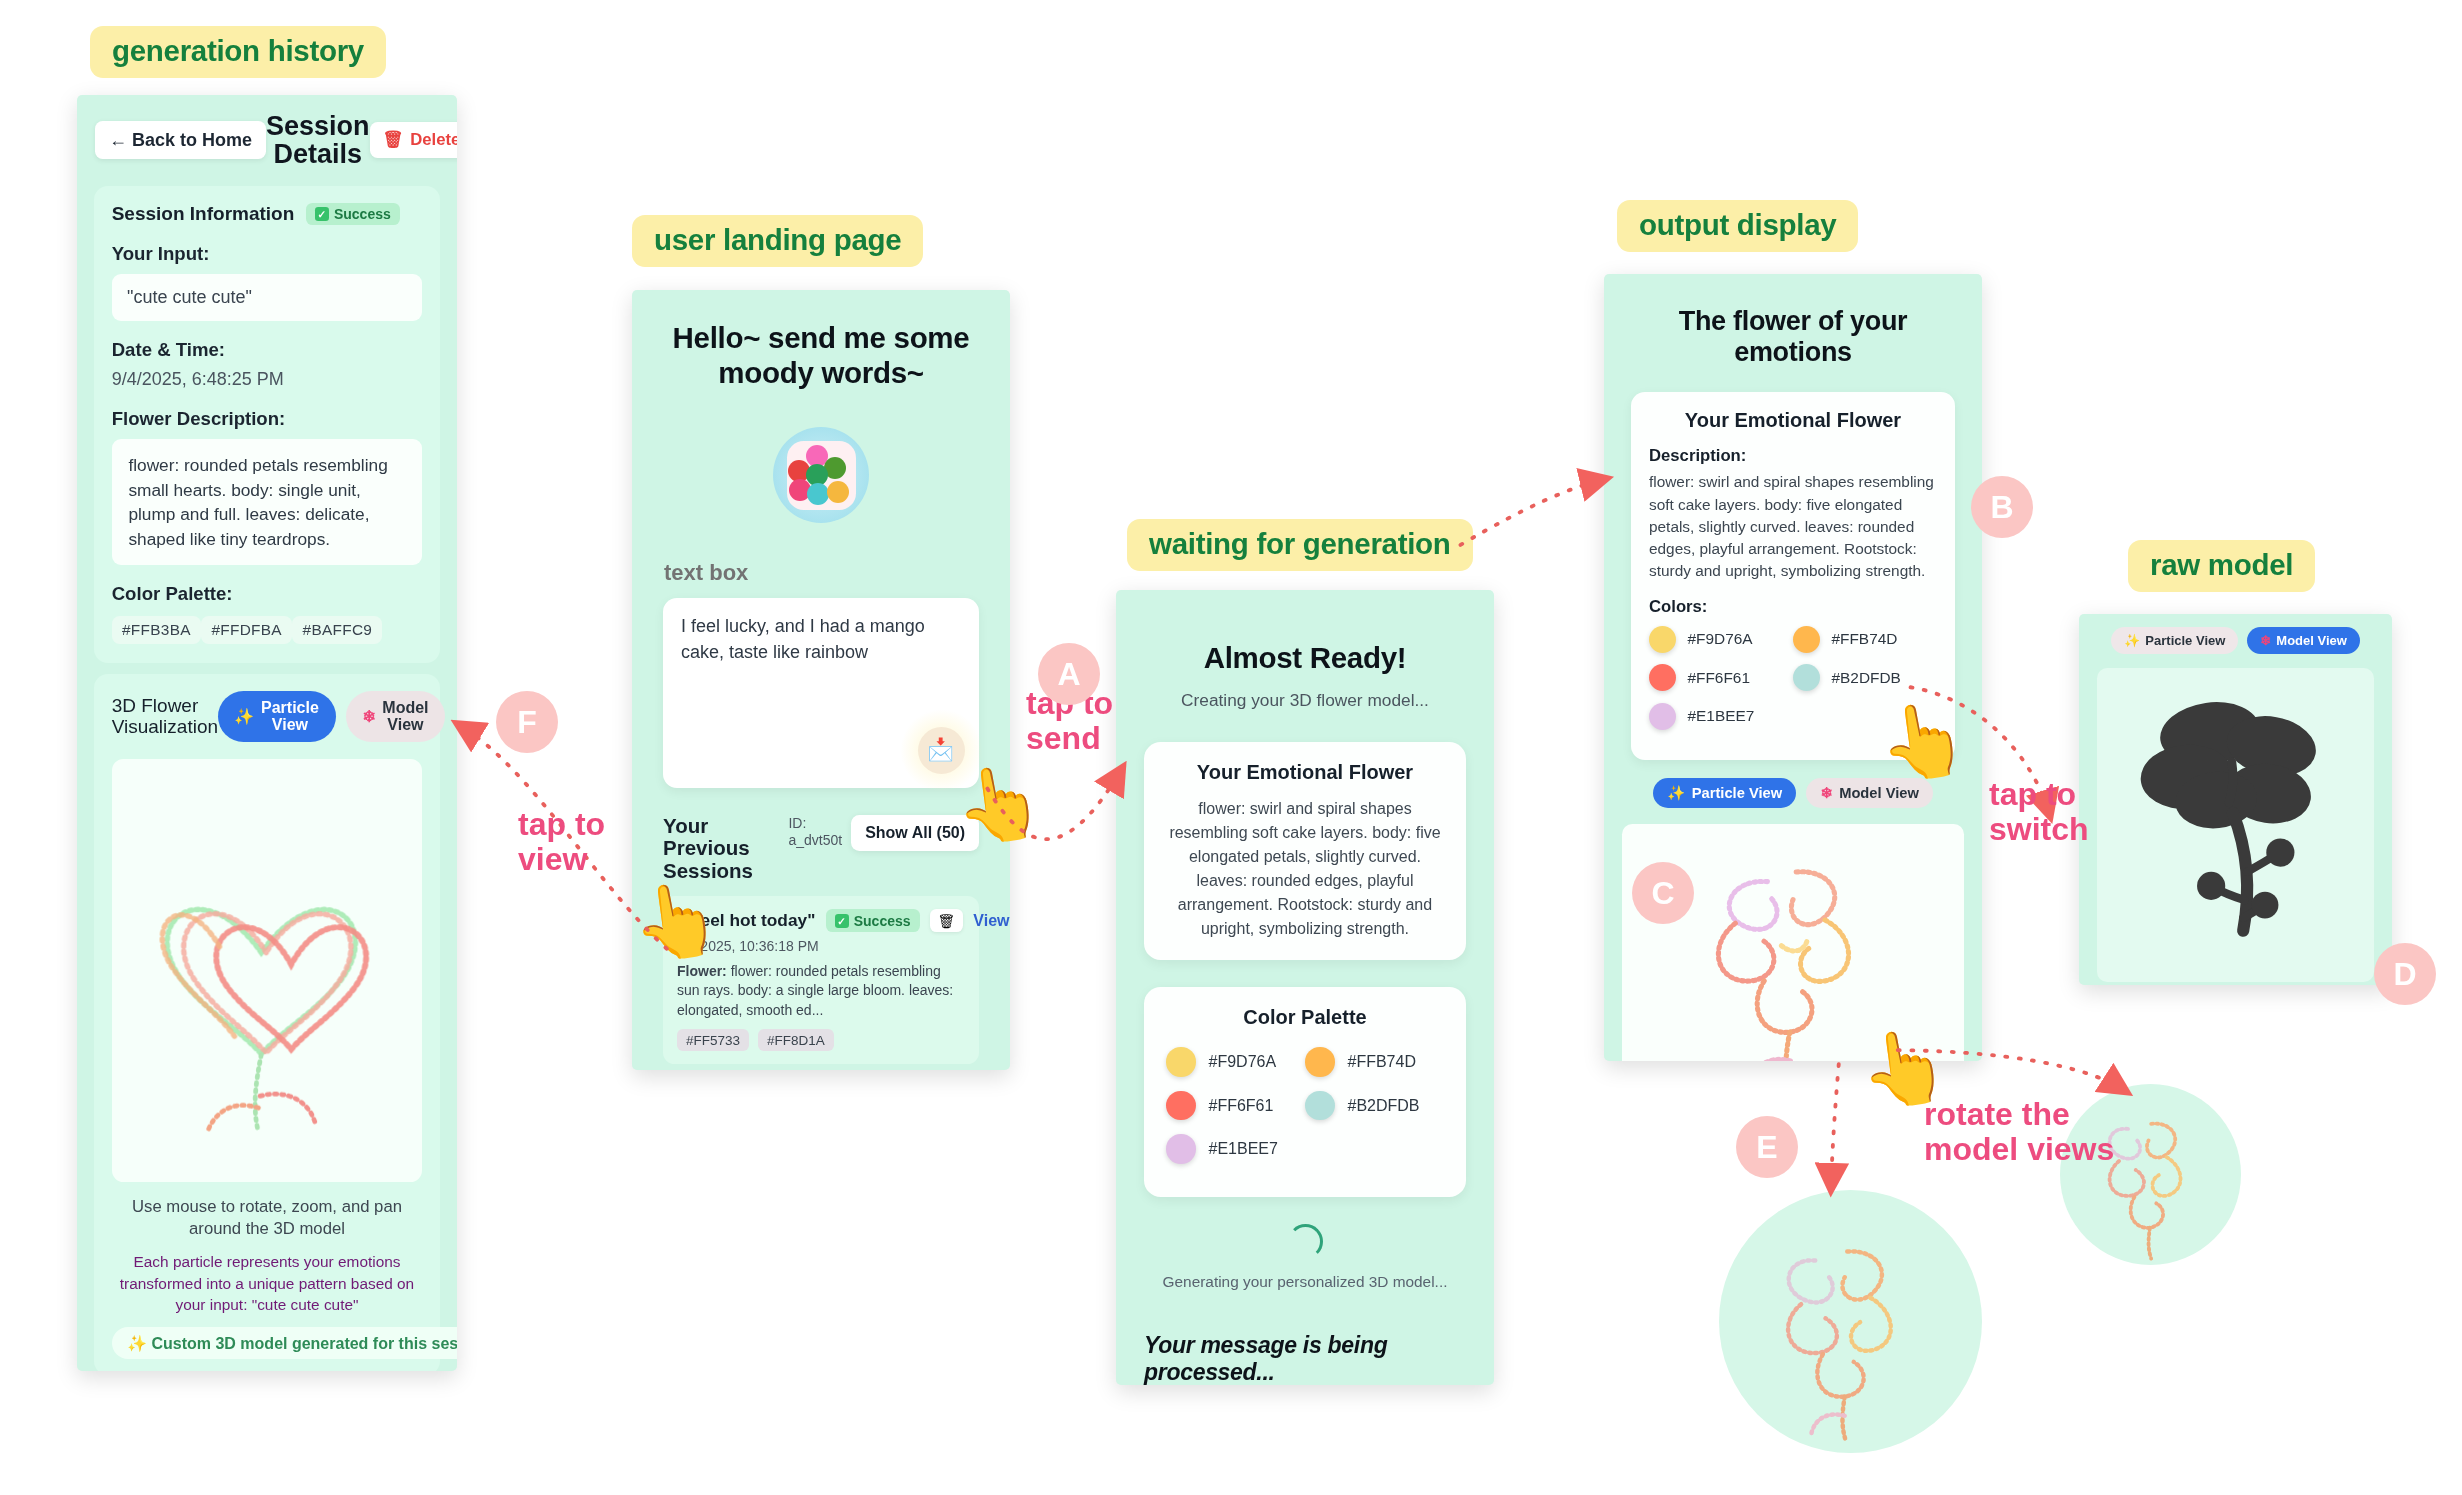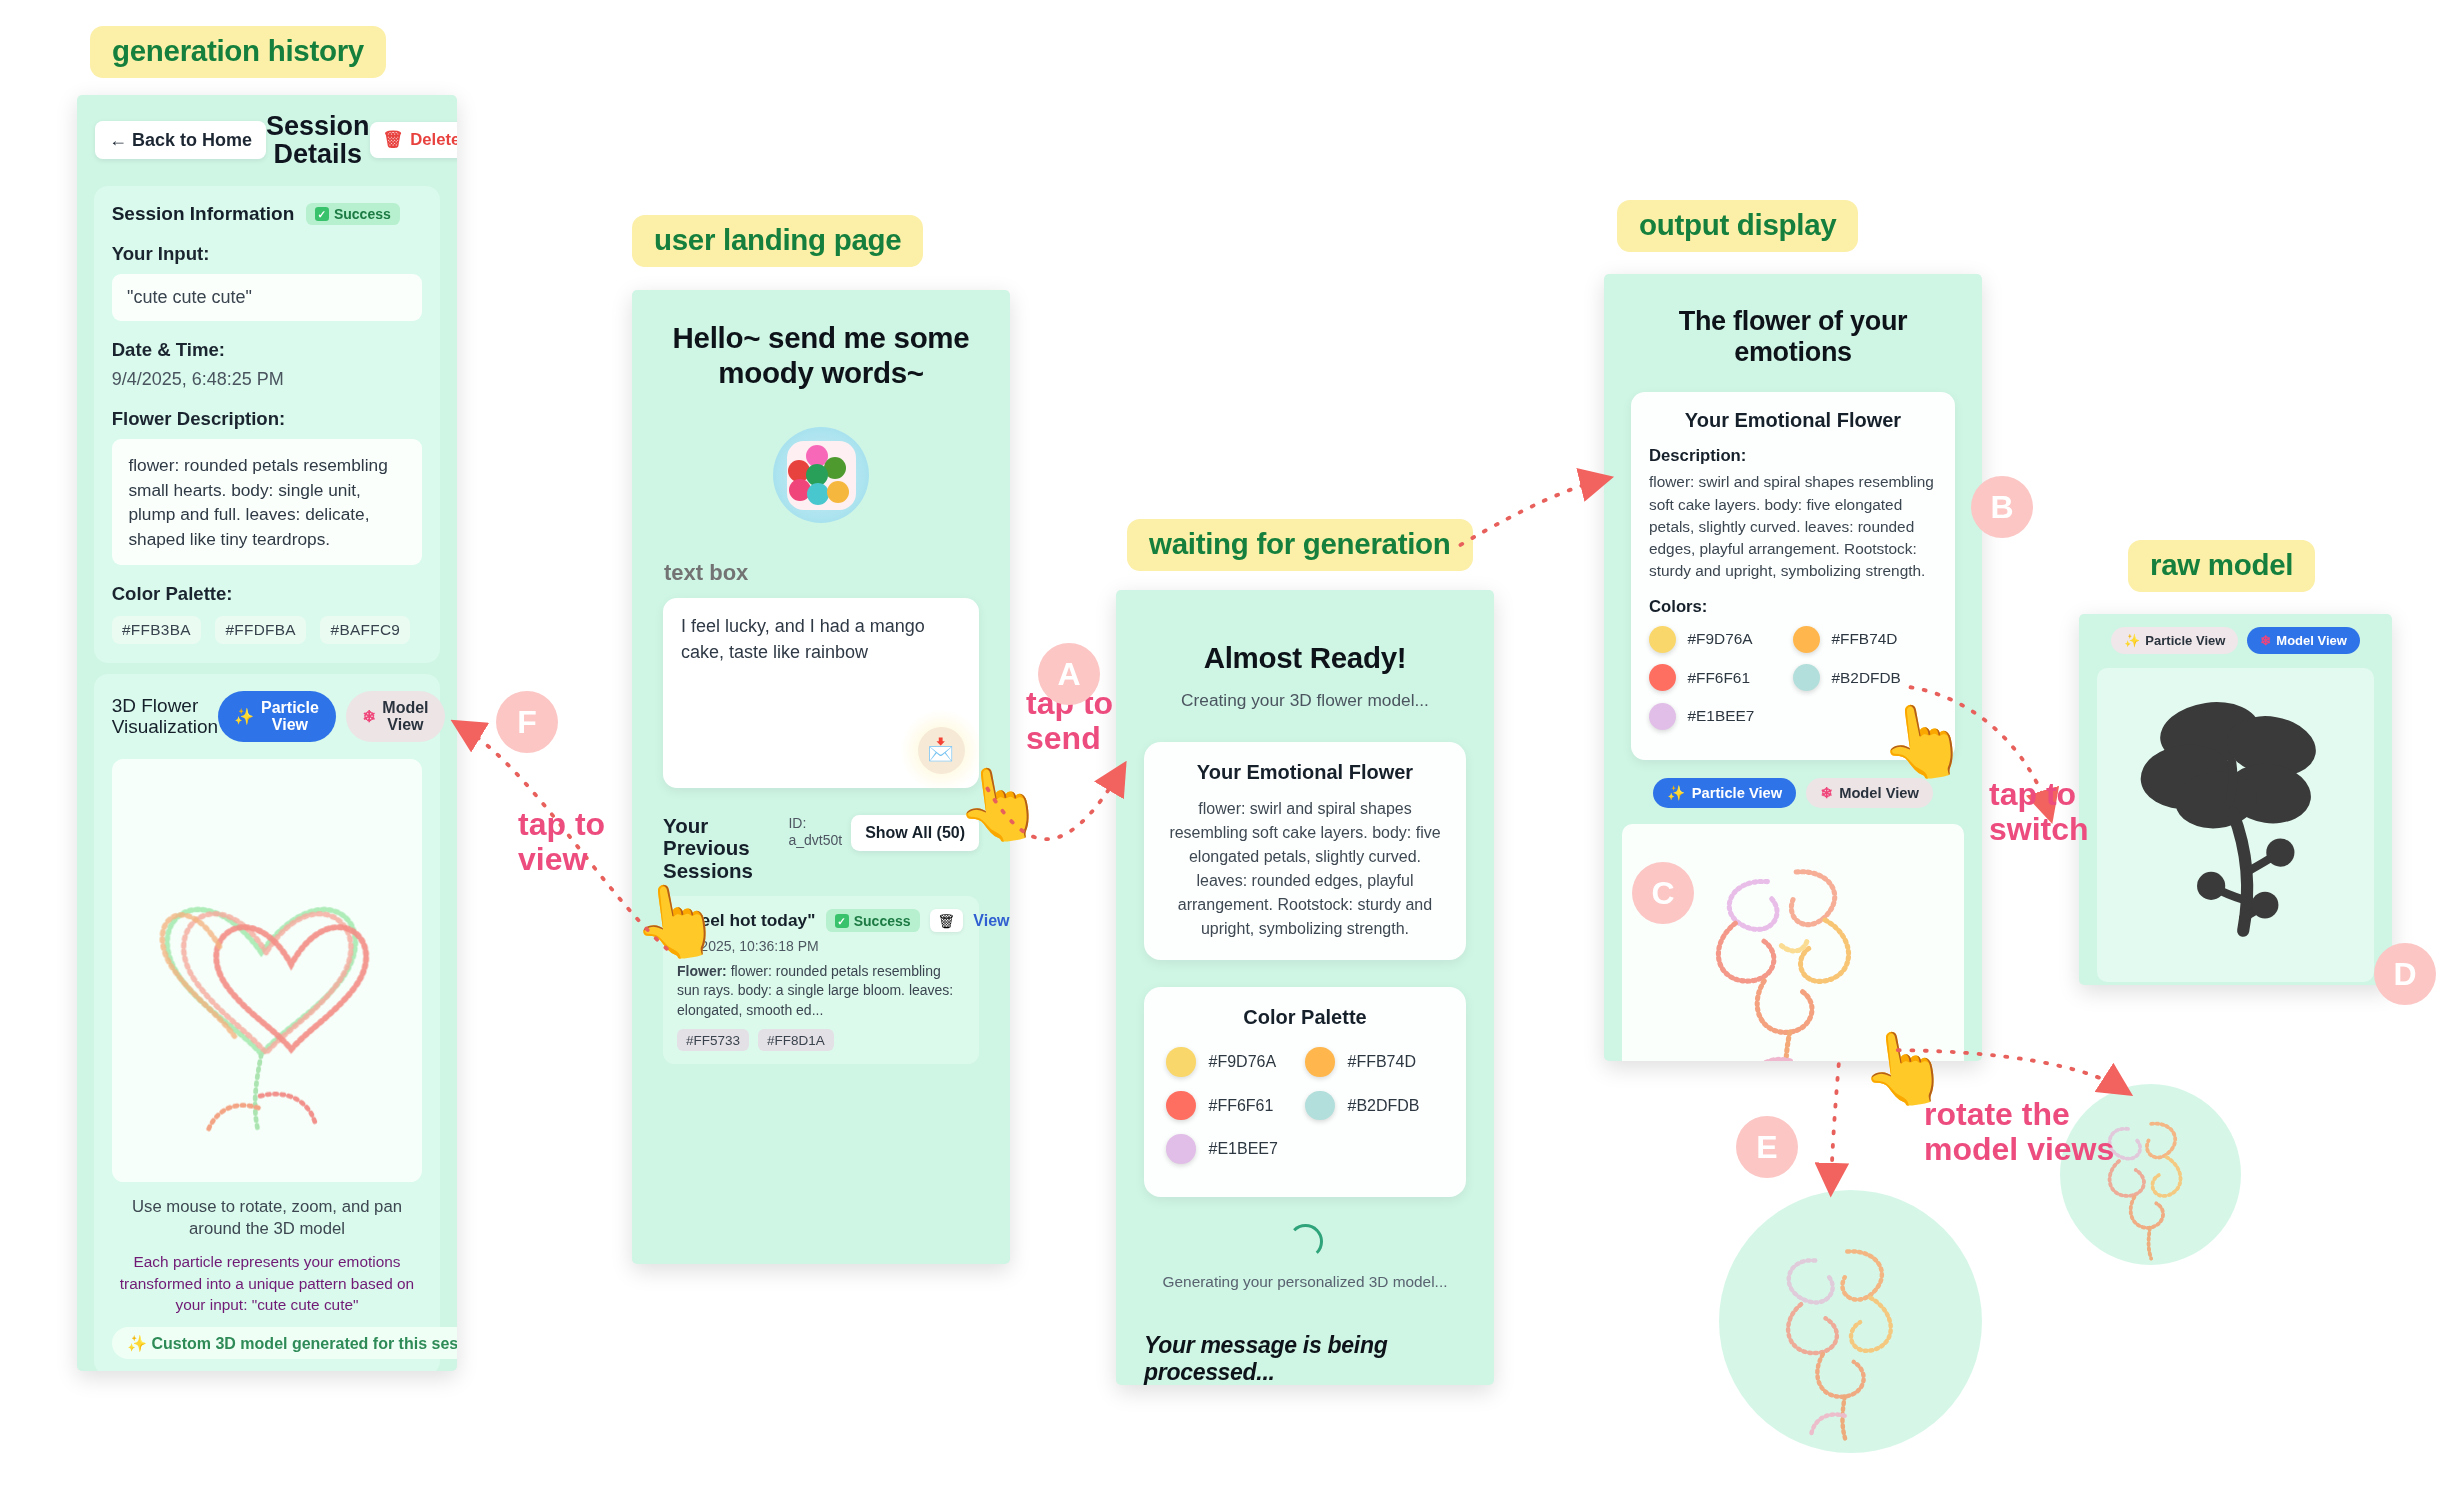--- a/index.html
+++ b/index.html
@@ -72,21 +72,21 @@
     background:#B7F0CE; color:#1C7A43; font-size:14px; font-weight:700;
     padding:3.2px 9px; border-radius:6.4px; display:flex; align-items:center; gap:5.1px;
   }
   .chk { width:14px;height:14px;border-radius:3.2px;background:#37C26B;color:#fff;font-size:10.3px;
          display:flex;align-items:center;justify-content:center; }
   .lbl { font-size:18.6px; font-weight:700; color:#1b2530; margin-top:18px; }
   .inputbox { background:#FAFFFC; border-radius:9px; padding:13px 15.4px; margin-top:9px; font-size:18px; color:#3a444f; }
   .muted { font-size:18px; color:#4a545f; margin-top:7.7px; }
   .descbox { background:#FAFFFC; border-radius:9px; padding:14px 16.7px; margin-top:9px;
              font-size:17.3px; line-height:1.42; color:#2f3a45; }
-  .chips { display:flex; gap:14px; margin-top:10.3px; }
+  .chips { display:flex; margin-top:10.3px; }
   .chip { background:#EAFBF2; border-radius:7.7px; padding:5.1px 10.3px; font-size:15.4px; color:#39434e; letter-spacing:0.3px; }
 
   .vizhead { display:flex; align-items:center; justify-content:space-between; }
   .viztitle { font-size:19px; font-weight:400; color:#16202b; line-height:1.12; width:128px; }
   .toggles { display:flex; gap:10.3px; }
   .tg { border-radius:641px; padding:7.7px 16.7px; font-size:16px; font-weight:700; line-height:1.12; text-align:center; display:flex; align-items:center; gap:6.4px;}
   .tg-on { background:#2F73E8; color:#ffffff; }
   .tg-off { background:#EDE4E6; color:#2a333d; }
 
   .vizstage { margin-top:16.7px; background:#F6FFFA; border-radius:11.5px; height:423px; position:relative; overflow:hidden; }
@@ -239,21 +239,21 @@
       <div class="hint2">Each particle represents your emotions transformed into a unique pattern based on your input: "cute cute cute"</div>
       <div class="greenpill">
         <span>✨</span>
         <span>Custom 3D model generated for this session</span>
       </div>
     </div>
   </div>
 
   <div class="tag" style="left:632px; top:215px;">user landing page</div>
 
-  <div class="panel" style="left:632px; top:290px; width:378px; height:974px;">
+  <div class="panel" style="left:632px; top:290px; width:378px; height:780px;">
 
     <div class="bigtitle" style="font-size:29.5px; padding:29.5px 33px 0 33px; line-height:1.2;">Hello~ send me some moody words~</div>
 
     <div style="margin-top:37px;">
       <div class="logo">
         <div class="logo-inner">
           <span class="pet" style="width:22px;height:22px;background:#F868B8;left:19px;top:3.8px;"></span>
           <span class="pet" style="width:22px;height:22px;background:#E8423F;left:1.3px;top:19px;"></span>
           <span class="pet" style="width:22px;height:22px;background:#4E9A2F;left:37px;top:16.7px;"></span>
           <span class="pet" style="width:22px;height:22px;background:#29A05A;left:19px;top:23px;"></span>

